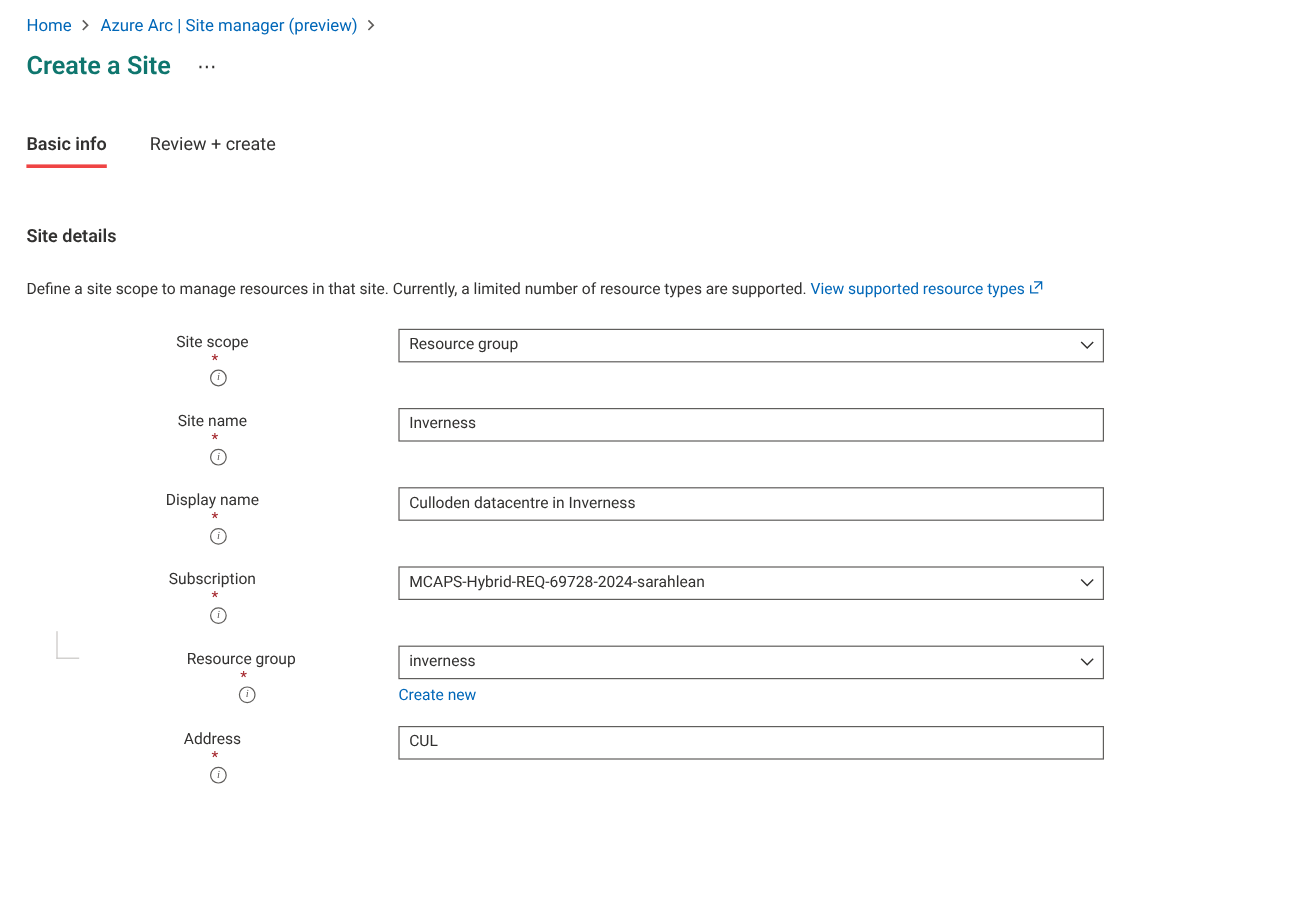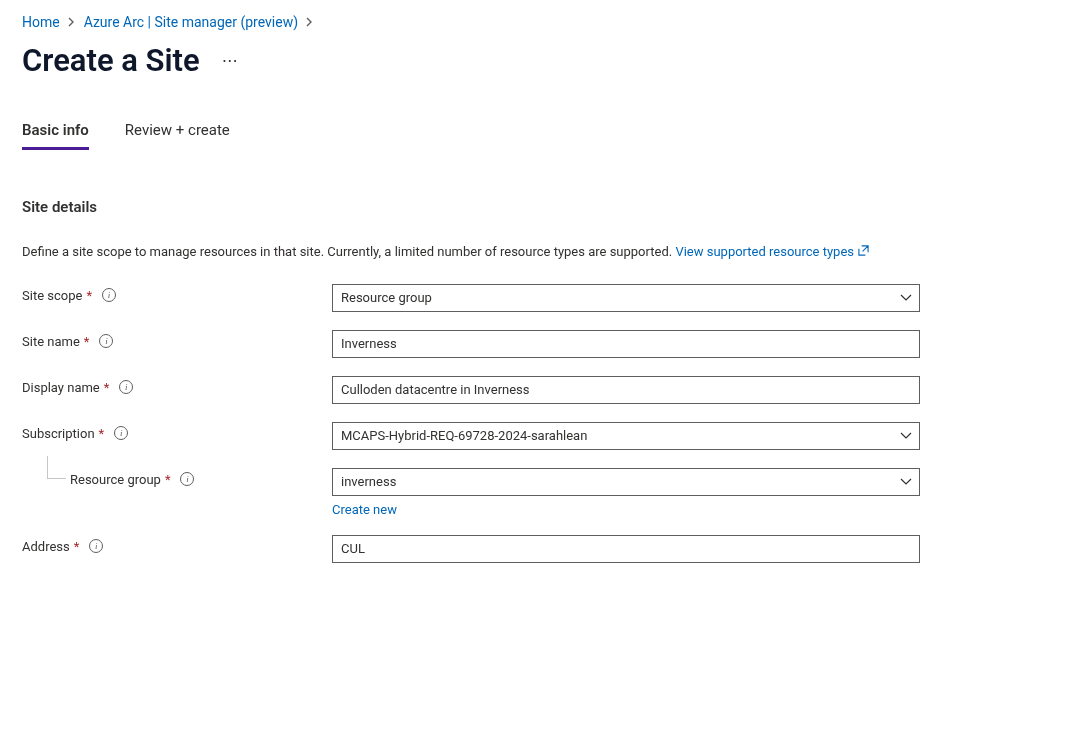--- a/index.html
+++ b/index.html
@@ -30,23 +30,23 @@
     .breadcrumb .sep {
       color: #605e5c;
     }
     .page-title-row {
       display: flex;
       align-items: center;
       gap: 18px;
       margin-bottom: 42px;
     }
     .page-title {
-      font-size: 31px;
+      font-size: 21px;
       font-weight: 600;
-      color: #0f172a;
+      color: #0f766e;
     }
     .more-icon {
       color: #323130;
       font-size: 16px;
       padding: 4px;
       cursor: pointer;
       letter-spacing: 2px;
     }
     .tabs {
       display: flex;
@@ -56,21 +56,21 @@
     }
     .tab {
       font-size: 15px;
       color: #323130;
       padding-bottom: 8px;
       cursor: pointer;
       border-bottom: 3px solid transparent;
     }
     .tab.active {
       font-weight: 600;
-      border-bottom: 3px solid #4c1d95;
+      border-bottom: 3px solid #ef4444;
     }
     .section-title {
       font-size: 15px;
       font-weight: 600;
       margin-bottom: 26px;
     }
     .section-desc {
       font-size: 13px;
       line-height: 1.5;
       margin-bottom: 22px;
@@ -100,20 +100,21 @@
       height: 22px;
       border-left: 1px solid #c8c6c4;
       border-bottom: 1px solid #c8c6c4;
     }
     .label-col {
       width: 310px;
       display: flex;
       align-items: center;
       padding-top: 4px;
       font-size: 13px;
+      flex-direction: column;
     }
     .form-row.indented .label-col {
       width: 262px;
     }
     .req {
       color: #a4262c;
       margin-left: 4px;
     }
     .info-icon {
       display: inline-flex;

